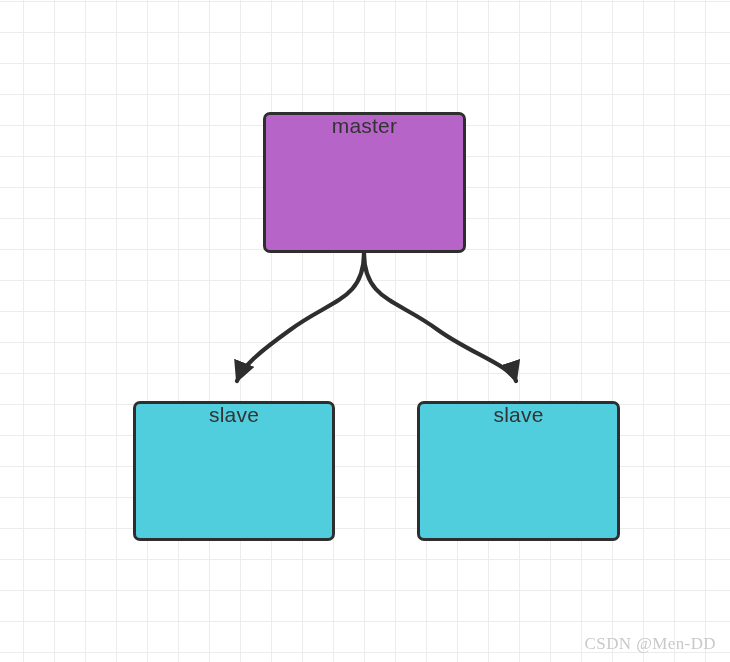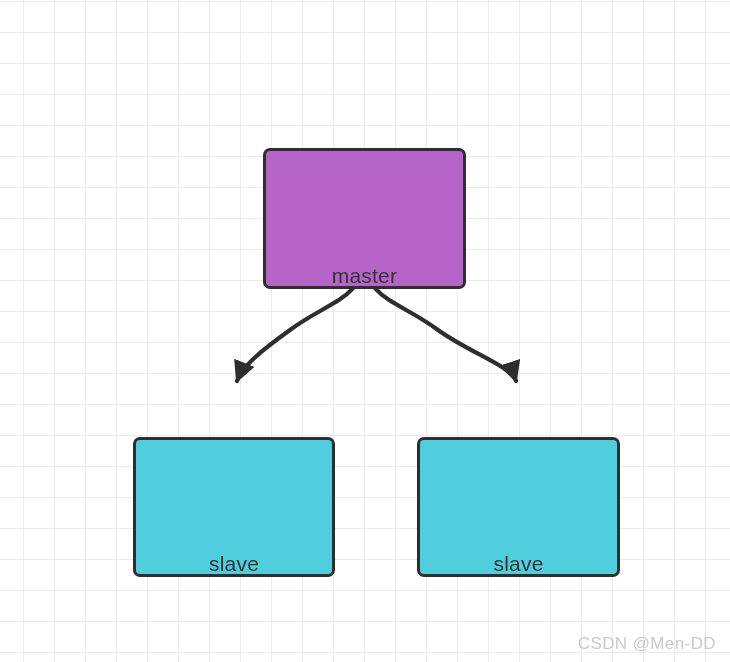--- a/index.html
+++ b/index.html
@@ -31,23 +31,22 @@
     width: 730px;
     height: 662px;
     pointer-events: none;
   }
   .node {
     position: absolute;
     box-sizing: border-box;
     border: 3px solid #2e2e2e;
     border-radius: 7px;
     display: flex;
-    align-items: flex-end;
+    align-items: flex-start;
     justify-content: center;
-    margin-top: 36px;
   }
   .node-label {
     font-family: "Liberation Sans", sans-serif;
     font-size: 21px;
     color: #333333;
     letter-spacing: 0.2px;
     line-height: 1;
     user-select: none;
   }
   #node-master {
@@ -65,21 +64,21 @@
   #node-slave-2 {
     left: 417px;
     top: 401px;
     width: 203px;
     height: 140px;
   }
   #watermark {
     position: absolute;
     right: 14px;
     bottom: 8px;
-    font-family: Liberation Sans, sans-serif;
+    font-family: Liberation Serif, serif;
     font-size: 17px;
     color: #c9c9c9;
     letter-spacing: 0.4px;
     user-select: none;
   }
 </style>
 </head>
 <body>
 
 <div id="canvas">

